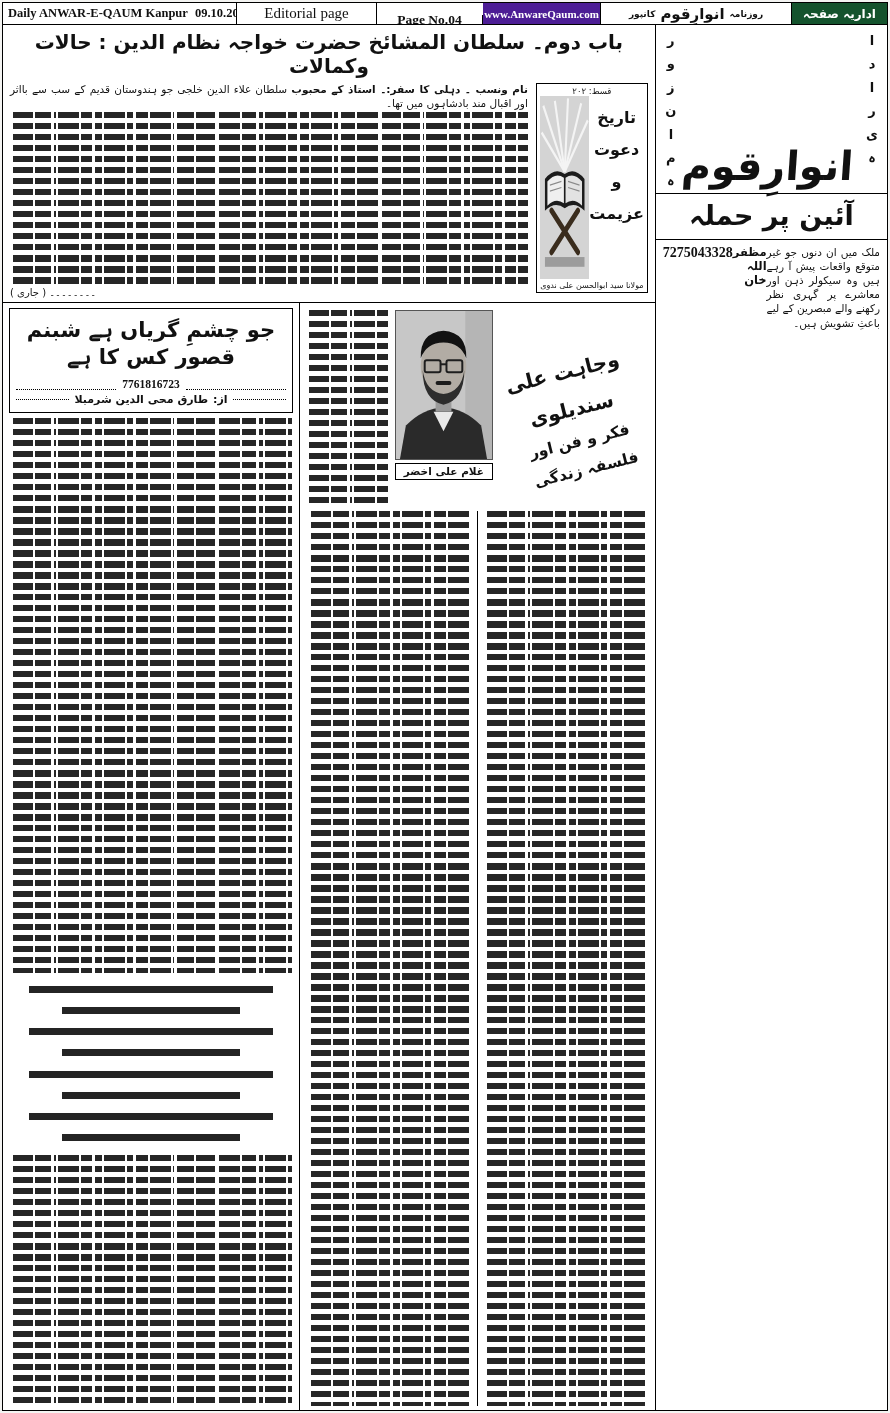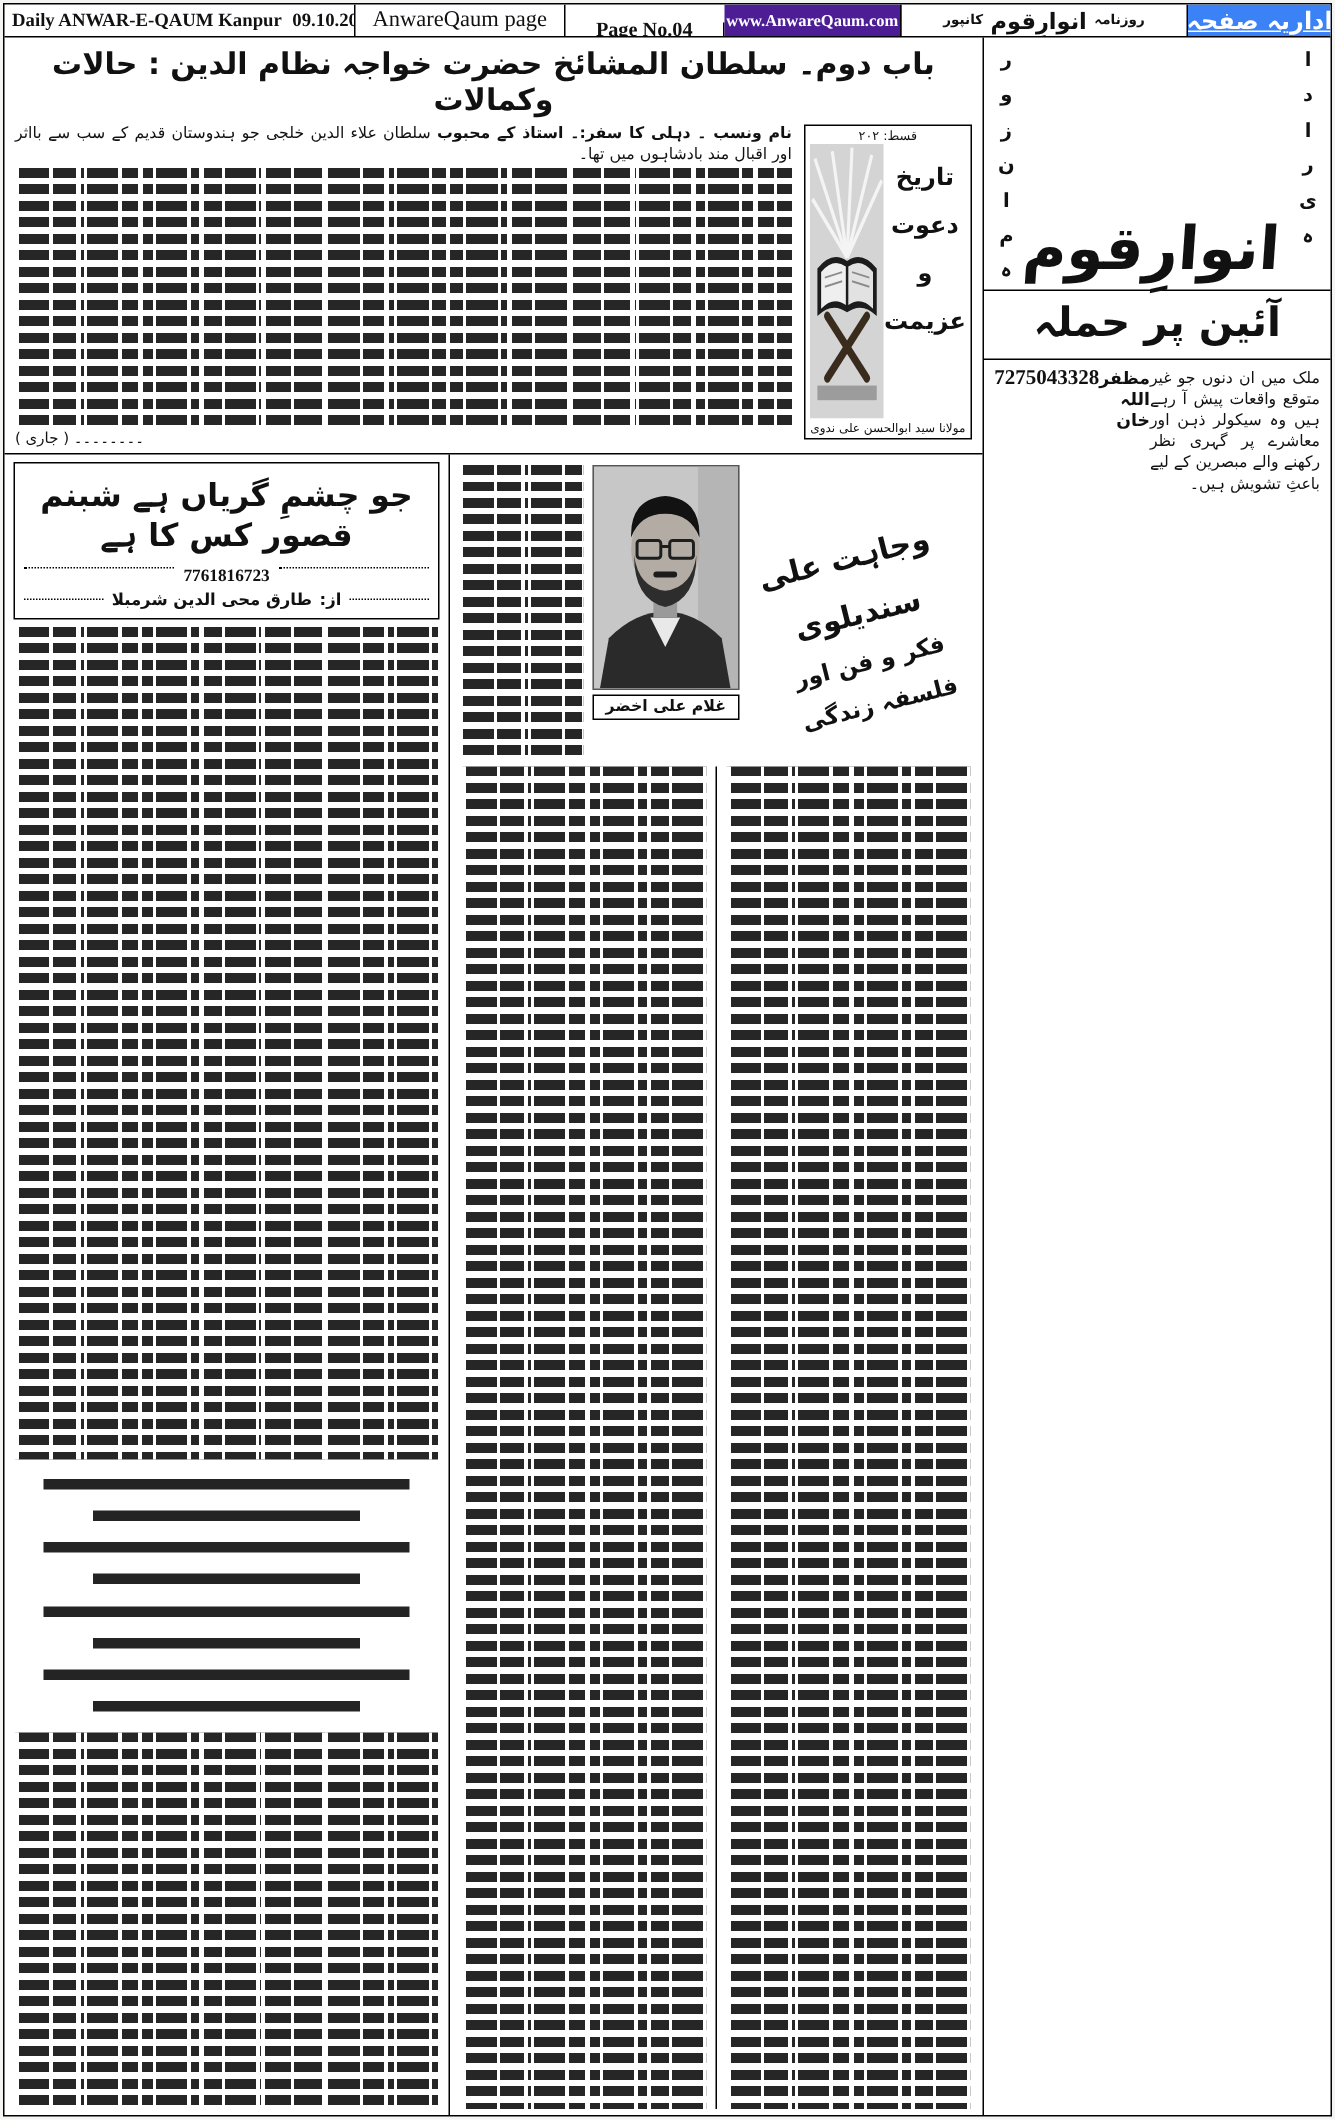--- a/index.html
+++ b/index.html
@@ -32,22 +32,22 @@
   }
   .tb-daily { flex: 0 0 234px; justify-content: flex-start; padding-left: 5px; gap: 7px;
     font-family: "Liberation Serif", serif; font-weight: bold; font-size: 12.5px; }
   .tb-edit  { flex: 0 0 140px; font-family: "Liberation Serif", serif; font-size: 15px; }
   .tb-page  { flex: 0 0 106px; font-family: "Liberation Serif", serif; font-weight: bold; font-size: 13.5px; margin-top: 12px; }
   .tb-web   { flex: 0 0 118px; background: #4c1d95; color: #fff;
     font-family: "Liberation Serif", serif; font-weight: bold; font-size: 11px; }
   .tb-urdu  { flex: 1; gap: 5px; direction: rtl; }
   .tb-prefix, .tb-city { font-size: 9px; font-weight: bold; }
   .tb-name  { font-size: 15px; font-weight: bold; }
-  .tb-badge { flex: 0 0 95px; background: #3b82f6; color: #fff; font-weight: bold;
-    font-size: 16px; border-right: none; direction: rtl; text-decoration: underline; }
+  .tb-badge { flex: 0 0 95px; background: #14532d; color: #fff; font-weight: bold;
+    font-size: 12px; border-right: none; direction: rtl; }
 
   
   .content { flex: 1; display: flex; direction: rtl; min-height: 0; }
 
   
   .ed-col { flex: 0 0 212px; border-left: 1.6px solid #000;
     display: flex; flex-direction: column; min-height: 0; }
   .ed-head { flex: 0 0 160px; display: flex; border-bottom: 1.6px solid #000; }
   .vstrip { flex: 0 0 30px; font-size: 13px; font-weight: bold; text-align: center;
     white-space: pre-line; line-height: 1.8; padding-top: 4px; }
@@ -107,21 +107,21 @@
   .ma-cols { flex: 1; display: flex; margin-top: 5px; min-height: 0; }
   .col { flex: 1; display: flex; min-width: 0; }
   .col .fill { flex: 1; }
   .col-r { border-left: 1px solid #000; padding-left: 6px; padding-right: 2px; }
   .col-l { padding-right: 6px; padding-left: 2px; }
 
   
   .left-art { flex: 0 0 296px; display: flex; flex-direction: column; padding: 4px 5px; min-height: 0; }
   .la-box { border: 1.6px solid #000; padding: 4px 6px 6px; margin: 1px 1px 5px; }
   .la-title { text-align: center; font-size: 21px; font-weight: bold; line-height: 1.3; padding: 4px 0 6px; }
-  .la-phone { display: flex; align-items: flex-start; gap: 6px;
+  .la-phone { display: flex; align-items: flex-end; gap: 6px;
     font-family: "Liberation Serif", serif; font-weight: bold; font-size: 11.5px; direction: ltr; }
   .la-phone::before, .la-phone::after { content: ""; flex: 1; border-top: 1.4px dotted #000; }
   .la-byline { display: flex; align-items: center; justify-content: center; gap: 5px;
     font-size: 11px; font-weight: bold; margin-top: 3px; }
   .la-byline::before, .la-byline::after { content: ""; flex: 1; border-top: 1.4px dotted #000; }
   .la-body { flex: 1; display: flex; flex-direction: column; padding: 0 2px; min-height: 0; }
   .f1 { flex: 0 0 555px; }
   .poetry { flex: 0 0 170px; width: 90%; margin: 6px auto;
     display: flex; flex-direction: column; justify-content: space-around; }
   .p-line { height: 7px; background: #242424; margin: 0 auto; }
@@ -141,21 +141,21 @@
 </head>
 <body>
 
 <div class="sheet" dir="rtl">
 
   <div class="topbar">
     <div class="tb-cell tb-daily">
       <span>Daily ANWAR-E-QAUM Kanpur</span>
       <span>09.10.2025</span>
     </div>
-    <div class="tb-cell tb-edit">AnwareQaum page</div>
+    <div class="tb-cell tb-edit">Editorial page</div>
     <div class="tb-cell tb-page">Page No.04</div>
     <div class="tb-cell tb-web">www.AnwareQaum.com</div>
     <div class="tb-cell tb-urdu">
       <span class="tb-prefix">روزنامہ</span>
       <span class="tb-name">انوارِقوم</span>
       <span class="tb-city">کانپور</span>
     </div>
     <div class="tb-cell tb-badge">اداریہ صفحہ</div>
   </div>
 

